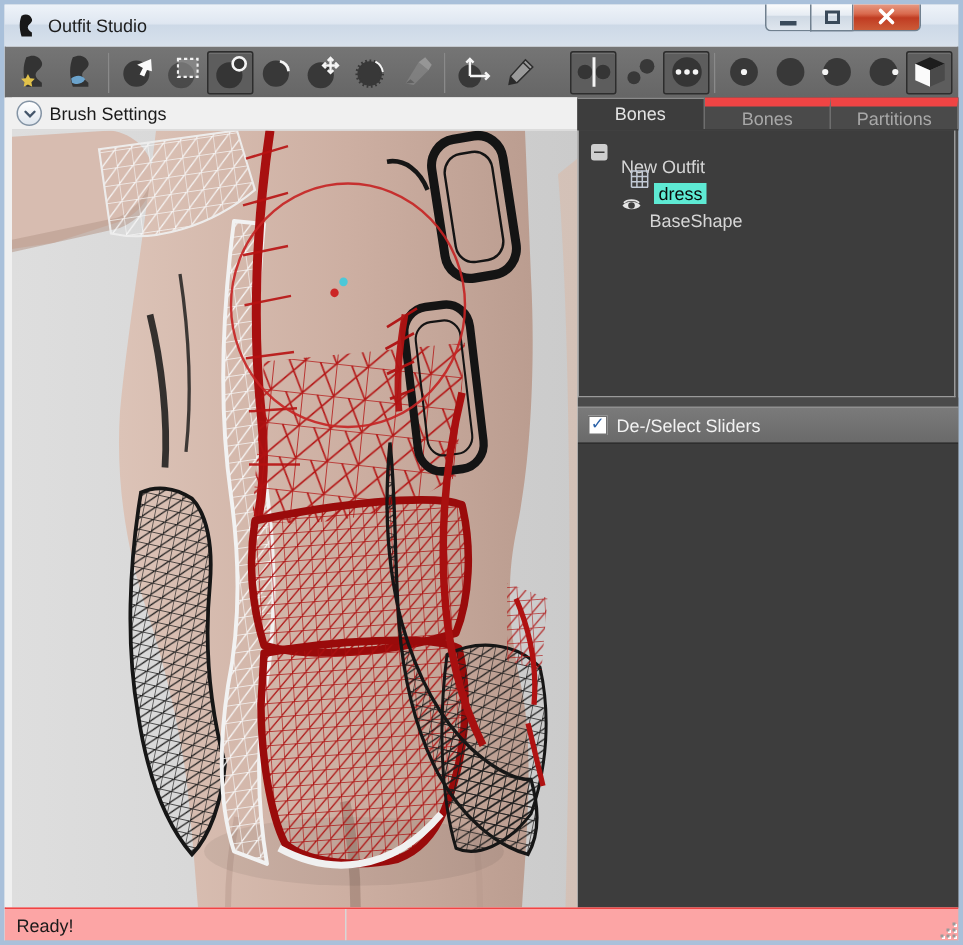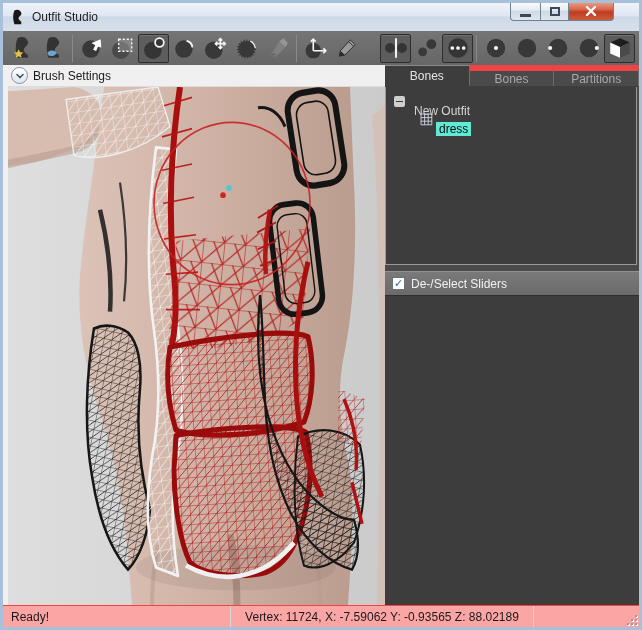--- a/index.html
+++ b/index.html
@@ -359,36 +359,46 @@
         </div>
         <div class="tree-row">
           <span class="indent"></span>
           <span class="tree-icon">
             <svg viewBox="0 0 13 13" width="13" height="13">
               <path d="M1,1 H12 M1,4.6 H12 M1,8.2 H12 M1,11.8 H12 M1,1 V11.8 M4.6,1 V11.8 M8.2,1 V11.8 M11.8,1 V11.8" stroke="#c2cad6" stroke-width="1" fill="none"></path>
             </svg>
           </span>
           <span class="lbl sel">dress</span>
         </div>
+        <div class="tree-row">
+          <span class="indent" style="width:24px"></span>
+          <span class="tree-icon">
+            <svg viewBox="0 0 14 12" width="14" height="12">
+              <path d="M1,6 C3,2.6 11,2.6 13,6 C11,9.4 3,9.4 1,6 Z" fill="#e6e6e6"></path>
+              <circle cx="7" cy="6" r="2.2" fill="#3d3d3d"></circle>
+              <path d="M2,4.2 C4,1.8 10,1.8 12,4.2" fill="none" stroke="#e6e6e6" stroke-width="1.3"></path>
+            </svg>
+          </span>
+          <span class="lbl">BaseShape</span>
+        </div>
       </div>
 
       <div class="gap-strip"></div>
 
       <div class="slider-header">
         <span class="checkbox">✓</span>
         <span class="slider-label">De-/Select Sliders</span>
       </div>
 
       <div class="slider-list"></div>
     </div>
   </div>
 
   <div class="statusbar">
     <div class="status-cell s1">Ready!</div>
-    <div class="status-cell s2">Vertex: 11724, X: -7.59062 Y: -0.93565 Z: 88.02189</div>
     <div class="status-cell s3"></div>
     <div class="grip">
         <i></i>
         <i></i>
         <i></i>
         <i></i>
         <i></i>
         <i></i>
       </div>
   </div>

